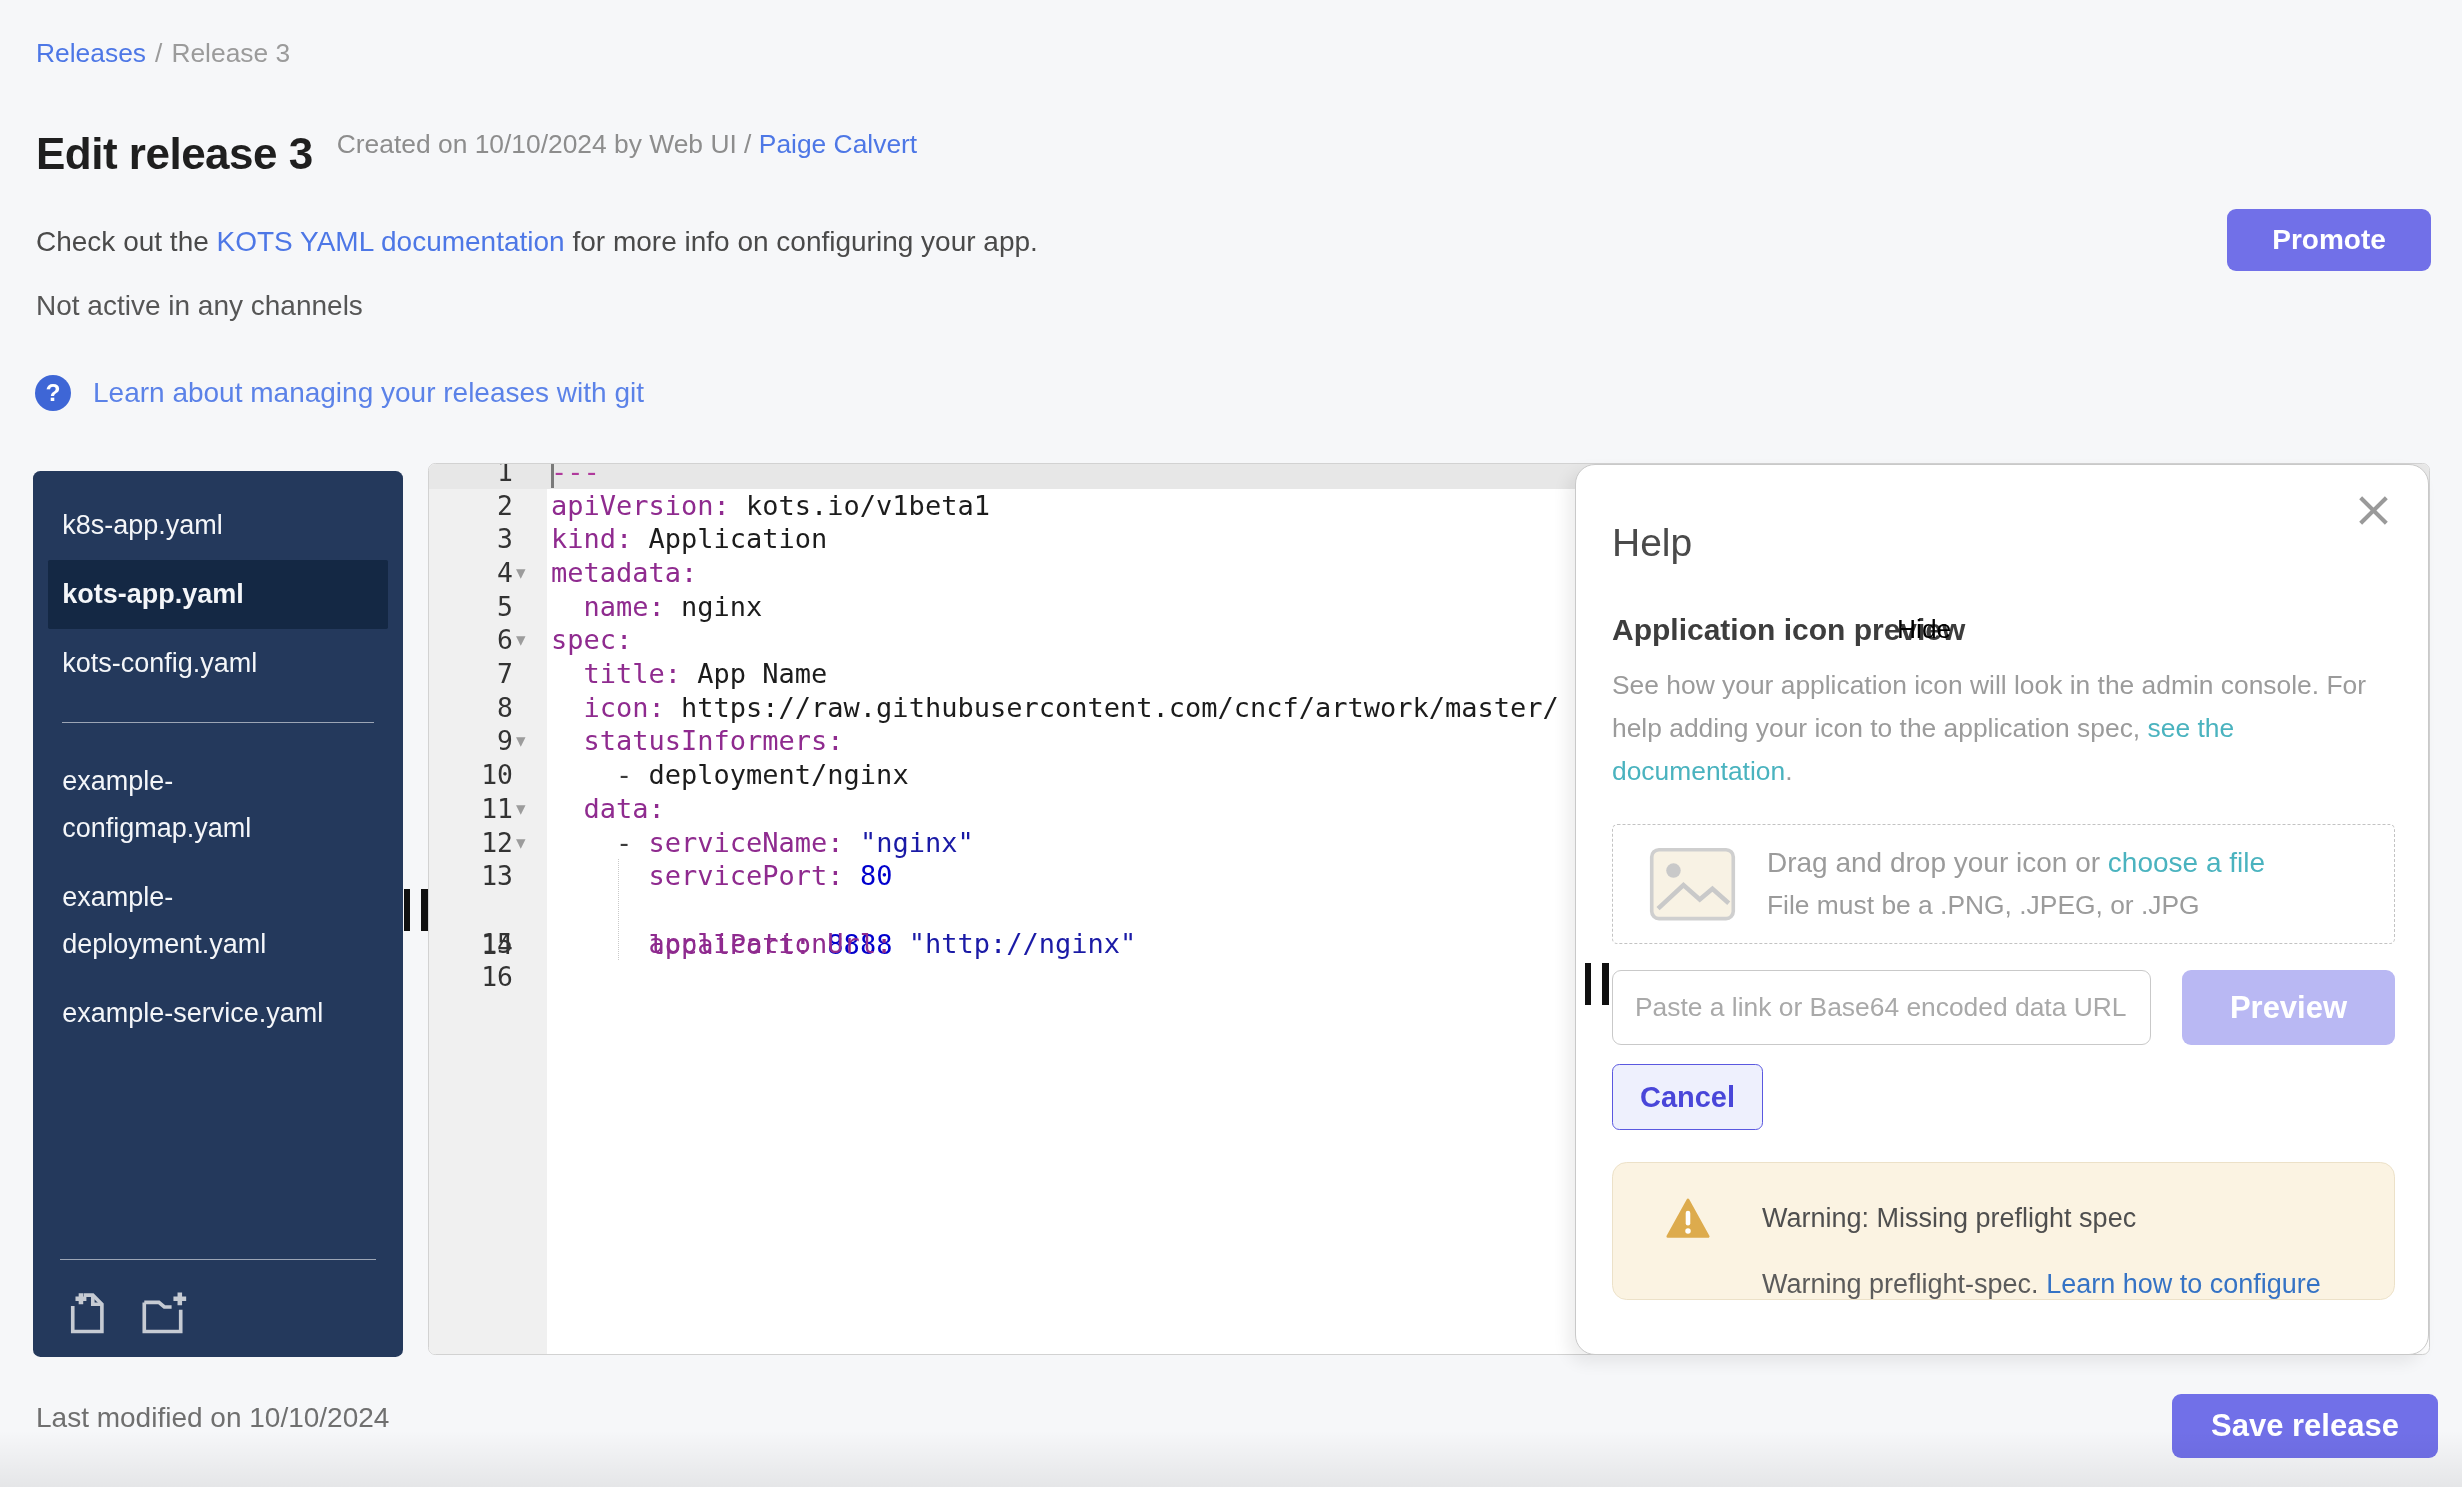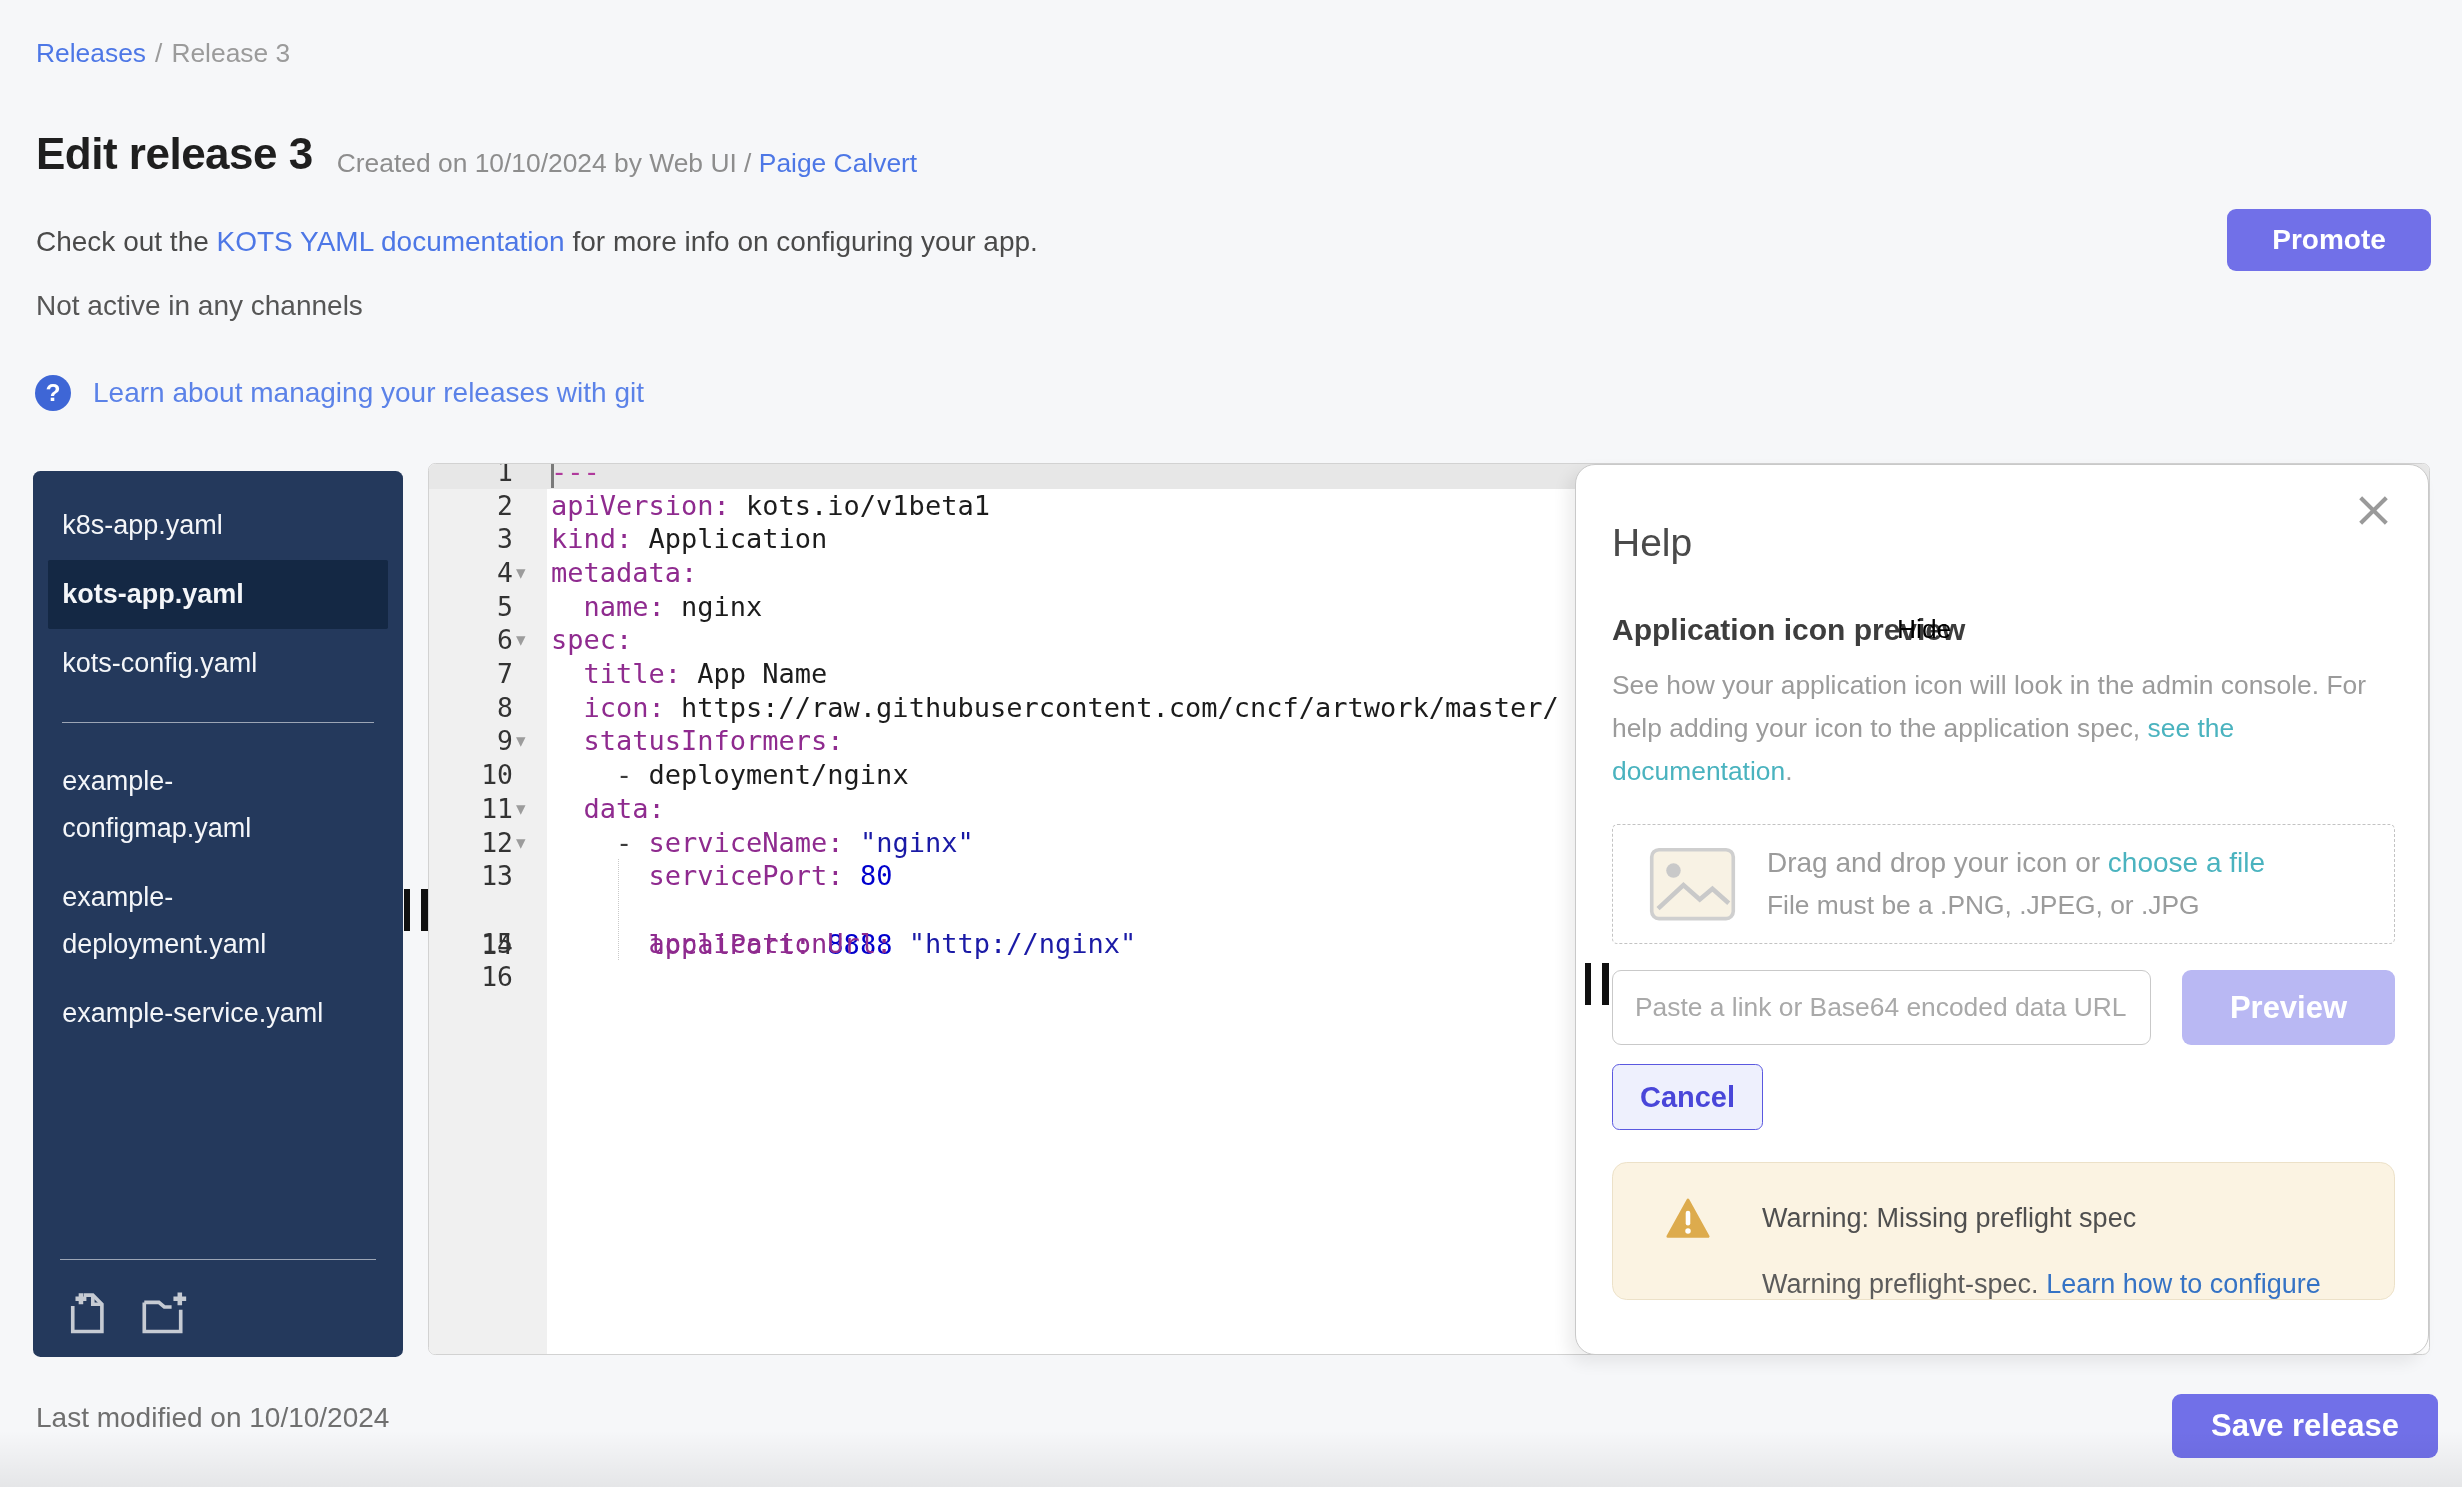--- a/index.html
+++ b/index.html
@@ -5,21 +5,21 @@
   * { margin:0; padding:0; box-sizing:border-box; }
   html,body { width:2462px; height:1488px; }
   body { font-family:"Liberation Sans", sans-serif; background:#f6f7f9; position:relative; overflow:hidden; }
   #root { position:absolute; inset:0; }
 
   
   .breadcrumb { position:absolute; left:36px; top:38px; font-size:26.4px; color:#9b9b9b; }
   .breadcrumb a { color:#4d77e6; text-decoration:none; cursor:pointer; }
   .breadcrumb .sep { margin:0 9px; color:#9b9b9b; }
 
-  .title-row { position:absolute; left:36px; top:129px; display:flex; align-items:flex-end; gap:24px; }
+  .title-row { position:absolute; left:36px; top:129px; display:flex; align-items:flex-start; gap:24px; }
   .page-title { font-size:44px; font-weight:700; color:#1f1f1f; letter-spacing:-0.5px; }
   .created { font-size:26.4px; color:#8d8d8d; }
   .created a { color:#4d77e6; text-decoration:none; }
 
   .intro { position:absolute; left:36px; top:226px; font-size:28px; color:#4a4a4a; }
   .intro a { color:#4d77e6; text-decoration:none; }
   .channel-status { position:absolute; left:36px; top:290px; font-size:28px; color:#565656; }
 
   .git-row { position:absolute; left:35px; top:375px; display:flex; align-items:center; gap:22px; }
   .q-icon { width:36px; height:36px; border-radius:50%; background:#3e66d6; color:#fff; font-size:24.6px; font-weight:700;

